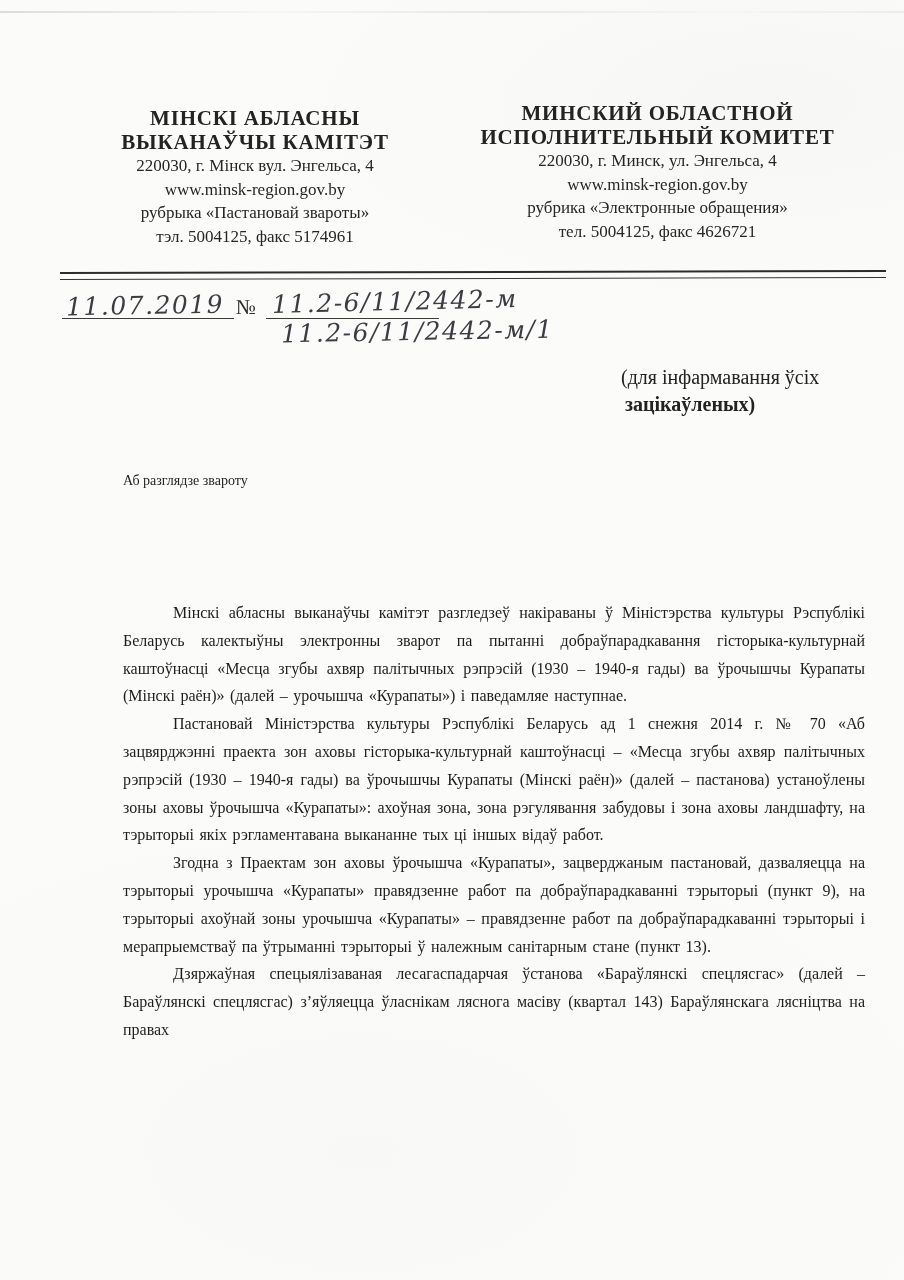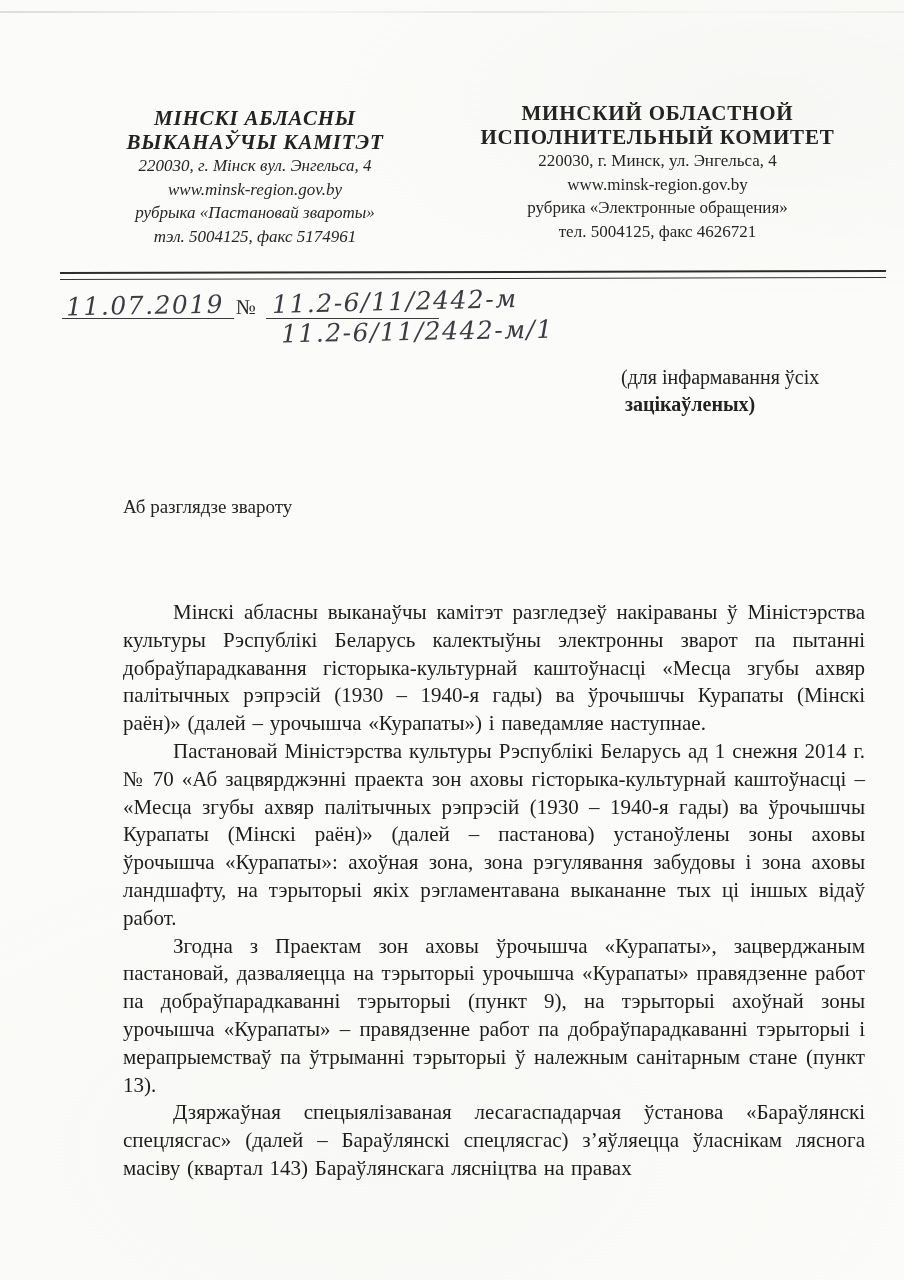--- a/index.html
+++ b/index.html
@@ -35,21 +35,21 @@
       rgba(190,190,190,0.10) 80%,
       rgba(150,150,150,0.30) 100%);
     opacity: 0.45;
   }
 
   
   .org-block {
     position: absolute;
     text-align: center;
   }
-  .org-block.left  { top: 106px; left: 60px;  width: 390px; font-style: italic; }
+  .org-block.left  { top: 106px; left: 60px;  width: 390px; }
   .org-block.right { top: 101px; left: 450px; width: 415px; }
   .org-title-line {
     font-size: 21px;
     font-weight: bold;
     line-height: 24px;
     letter-spacing: 0.8px;
     color: #232323;
   }
   .org-address {
     font-size: 17px;
@@ -118,31 +118,31 @@
     top: 364px; left: 621px;
     font-size: 20px;
     line-height: 26.5px;
     color: #222;
   }
   .addressee .line2 { padding-left: 4px; font-weight: bold; }
 
   
   .subject {
     position: absolute;
-    top: 496px; left: 123px;
-    font-size: 19px;
+    top: 473px; left: 123px;
+    font-size: 14px;
     color: #242424;
   }
 
   
   .letter-body {
     position: absolute;
     top: 599px; left: 123px;
     width: 742px;
-    font-size: 21px;
+    font-size: 16px;
     line-height: 27.8px;
     text-align: justify;
     color: #1d1d1d;
   }
   .letter-body p {
     margin: 0;
     text-indent: 50px;
     word-spacing: 1.5px;
   }
 </style>

